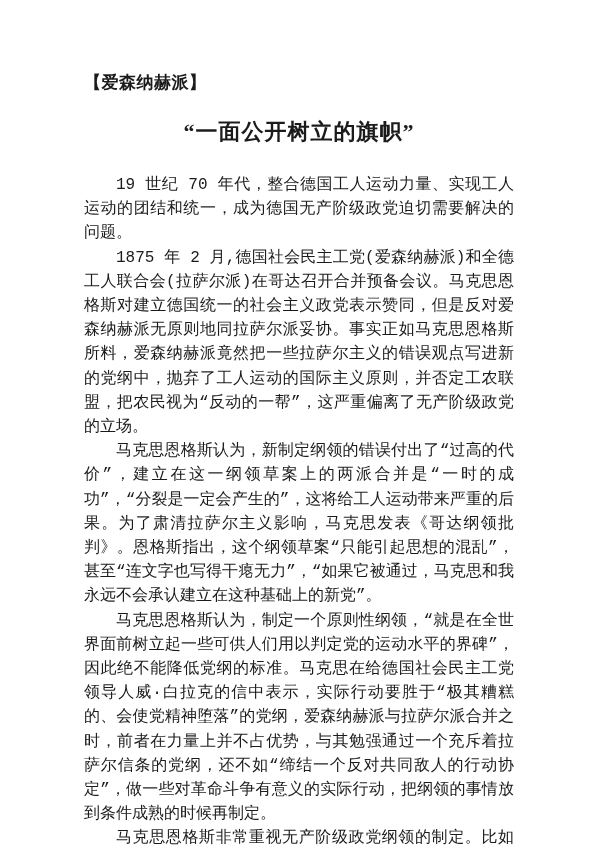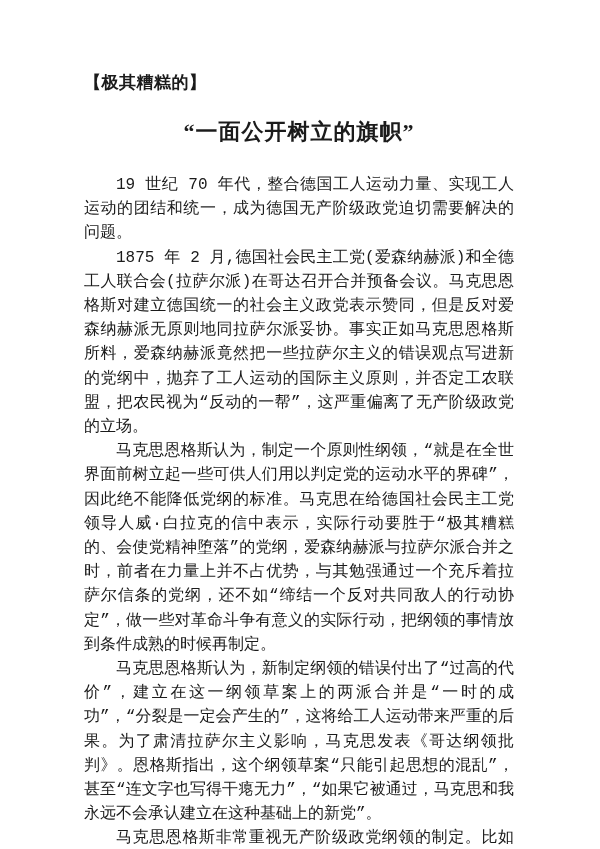--- a/index.html
+++ b/index.html
@@ -44,25 +44,25 @@
     text-indent: 2em;
     word-break: break-all;
     font-family: Liberation Mono, monospace;
   }
 </style>
 </head>
 <body>
 
 <div class="doc-page">
 
-  <div class="section-label">【极其糟糕的】</div>
+  <div class="section-label">【爱森纳赫派】</div>
 
   <h1 class="article-title">“一面公开树立的旗帜”</h1>
 
   <div class="article-body">
     <p>19 世纪 70 年代，整合德国工人运动力量、实现工人运动的团结和统一，成为德国无产阶级政党迫切需要解决的问题。</p>
     <p>1875 年 2 月,德国社会民主工党(爱森纳赫派)和全德工人联合会(拉萨尔派)在哥达召开合并预备会议。马克思恩格斯对建立德国统一的社会主义政党表示赞同，但是反对爱森纳赫派无原则地同拉萨尔派妥协。事实正如马克思恩格斯所料，爱森纳赫派竟然把一些拉萨尔主义的错误观点写进新的党纲中，抛弃了工人运动的国际主义原则，并否定工农联盟，把农民视为“反动的一帮”，这严重偏离了无产阶级政党的立场。</p>
+    <p>马克思恩格斯认为，新制定纲领的错误付出了“过高的代价”，建立在这一纲领草案上的两派合并是“一时的成功”，“分裂是一定会产生的”，这将给工人运动带来严重的后果。为了肃清拉萨尔主义影响，马克思发表《哥达纲领批判》。恩格斯指出，这个纲领草案“只能引起思想的混乱”，甚至“连文字也写得干瘪无力”，“如果它被通过，马克思和我永远不会承认建立在这种基础上的新党”。</p>
     <p>马克思恩格斯认为，制定一个原则性纲领，“就是在全世界面前树立起一些可供人们用以判定党的运动水平的界碑”，因此绝不能降低党纲的标准。马克思在给德国社会民主工党领导人威·白拉克的信中表示，实际行动要胜于“极其糟糕的、会使党精神堕落”的党纲，爱森纳赫派与拉萨尔派合并之时，前者在力量上并不占优势，与其勉强通过一个充斥着拉萨尔信条的党纲，还不如“缔结一个反对共同敌人的行动协定”，做一些对革命斗争有意义的实际行动，把纲领的事情放到条件成熟的时候再制定。</p>
-    <p>马克思恩格斯认为，新制定纲领的错误付出了“过高的代价”，建立在这一纲领草案上的两派合并是“一时的成功”，“分裂是一定会产生的”，这将给工人运动带来严重的后果。为了肃清拉萨尔主义影响，马克思发表《哥达纲领批判》。恩格斯指出，这个纲领草案“只能引起思想的混乱”，甚至“连文字也写得干瘪无力”，“如果它被通过，马克思和我永远不会承认建立在这种基础上的新党”。</p>
     <p>马克思恩格斯非常重视无产阶级政党纲领的制定。比如在起草</p>
   </div>
 
 </div>
 
 </body></html>

